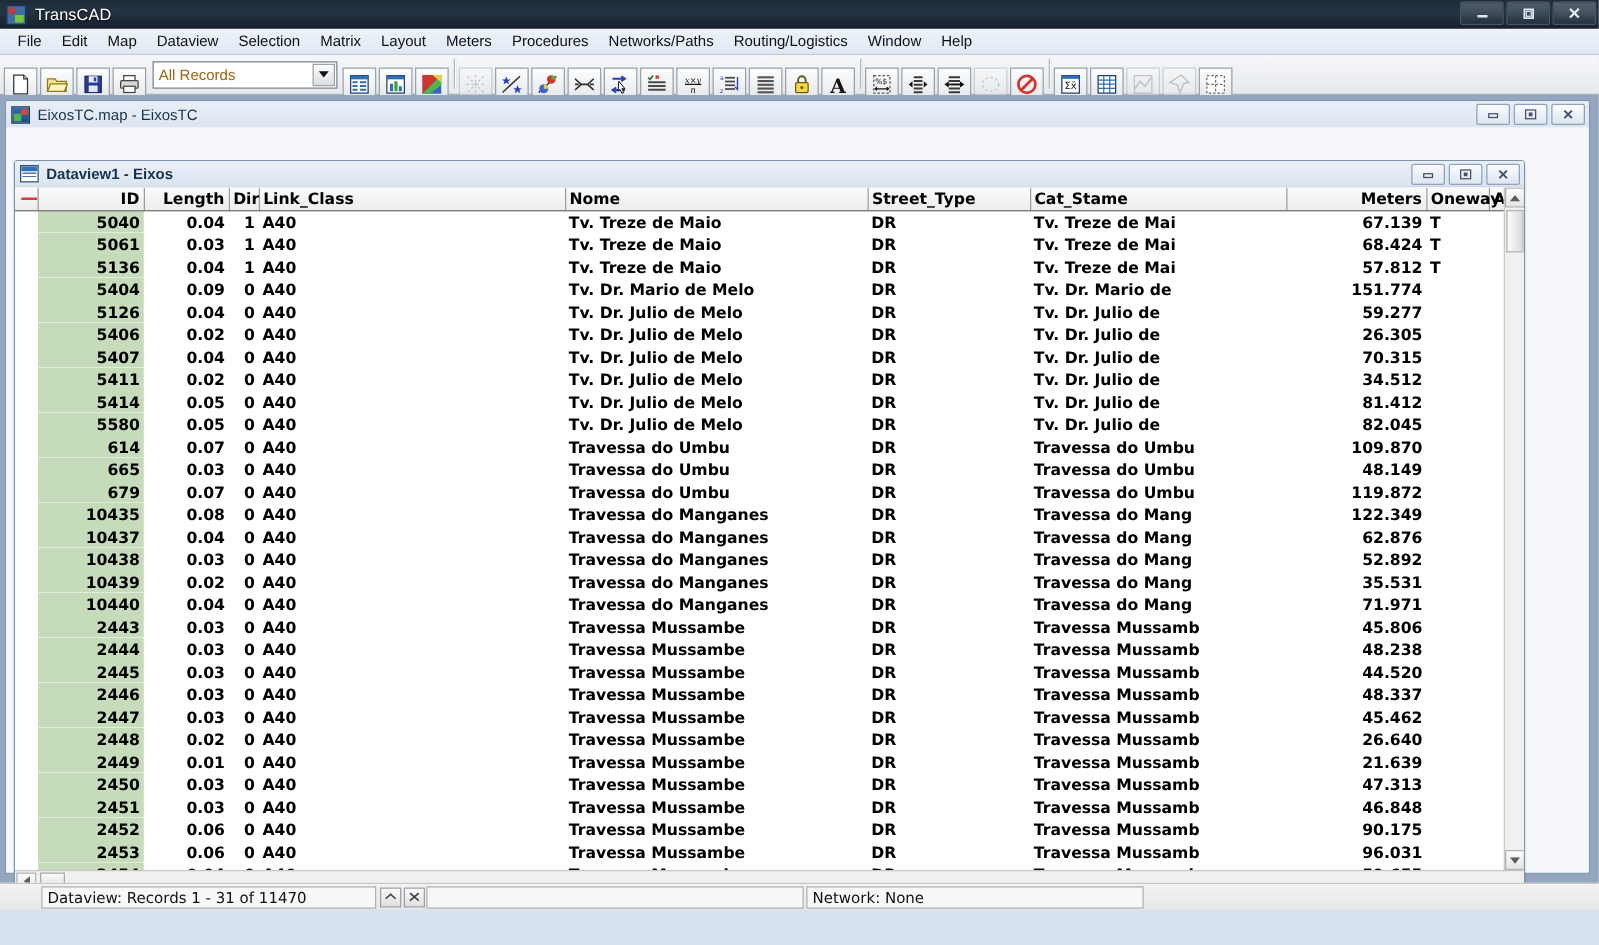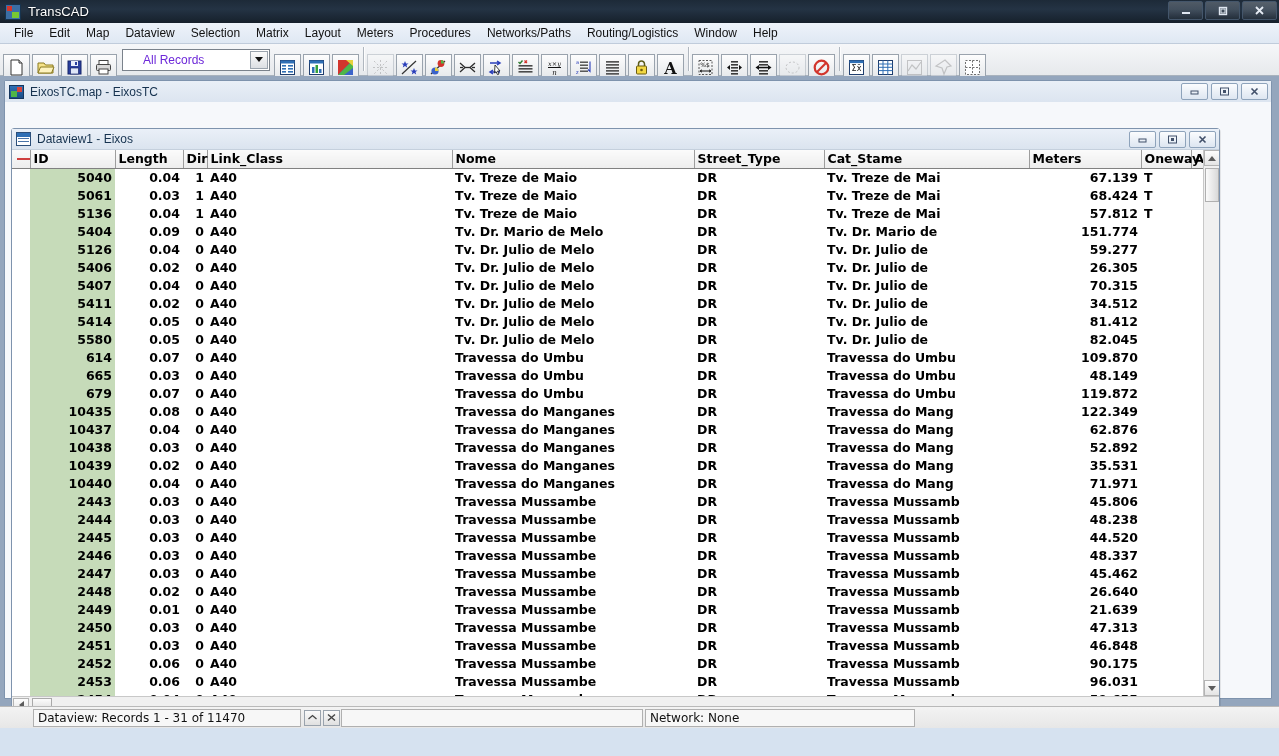--- a/index.html
+++ b/index.html
@@ -88,21 +88,21 @@
   .tb-sep { width: 6px; height: 27px; }
   .tb-sep:after {
     content:""; display:block; width:1px; height:24px; margin: 1px auto 0;
     background:#b0b7bf; border-right:1px solid #fdfdfd;
   }
   #records-combo {
     width: 148px; height: 22px; margin: 0 4px 0 3px;
     border: 1px solid #7a828b; background: #ffffff;
     display: flex; align-items: center; position: relative;
   }
-  #records-combo .val { font-size: 12px; color:#6d28d9; padding-left: 20px; }
+  #records-combo .val { font-size: 12px; color:#a16207; padding-left: 4px; }
   #records-combo .arrow {
     position:absolute; right: 1px; top: 1px; width: 18px; height: 18px;
     background: linear-gradient(180deg,#fbfbfb,#dcdfe3);
     border: 1px solid #9aa3ad;
     display:flex; align-items:center; justify-content:center;
   }
   .tri-down { width:0;height:0;border-left:4px solid transparent;border-right:4px solid transparent;border-top:5px solid #111; }
 
   
   #mdi-area {
@@ -168,39 +168,39 @@
     width: 15px; height: 14px; margin-right: 6px;
     background: #ffffff; border: 1px solid #2c4f7a; position:relative; overflow:hidden;
   }
   #dv-titlebar .mini-icon:before{
     content:""; position:absolute;left:0;top:0;right:0;height:4px;background:#2f6fb5;
   }
   #dv-titlebar .mini-icon:after{
     content:""; position:absolute;left:1px;top:5px;right:1px;bottom:1px;
     background: repeating-linear-gradient(180deg,#4a74a8 0 1px, #ffffff 1px 3px);
   }
-  #dv-title-text { font-size: 12px; color:#16324f; }
+  #dv-title-text { font-size: 12px; color:#16324f;font-weight:bold; }
 
   
   #dv-grid-wrap {
     flex: 1 1 auto; position: relative; overflow: hidden; background:#fff;
     display:flex; flex-direction:column;
   }
   table.grid { border-collapse: collapse; table-layout: fixed; width: 1192px; }
   table.grid th {
     height: 18px;
     background: linear-gradient(180deg,#fbfbfb,#ededed);
     border-right: 1px solid #9d9d9d;
     border-bottom: 1px solid #808080;
     font-size: 12.5px; font-weight: bold; color:#000;
     padding: 0 3px; white-space: nowrap;
     font-family: "DejaVu Sans", sans-serif;
   }
   table.grid th.lbl-left { text-align: left; }
-  table.grid th.lbl-right { text-align: left; }
+  table.grid th.lbl-right { text-align: right; }
   table.grid th.rowhdr { border-right: 1px solid #9d9d9d; background: linear-gradient(180deg,#fbfbfb,#ededed); }
   table.grid td {
     height: 18px; font-size: 12.5px; color: #000;
     padding: 0 3px; white-space: nowrap; overflow: hidden;
     font-family: "DejaVu Sans", sans-serif; font-weight: bold;
   }
   td.num { text-align: right; }
   td.idcell { background: #c6dbb9; text-align: right; font-weight: bold; }
   td.rowsel { background: #ffffff; width: 18px; }
   col.c-sel   { width: 18px; }

